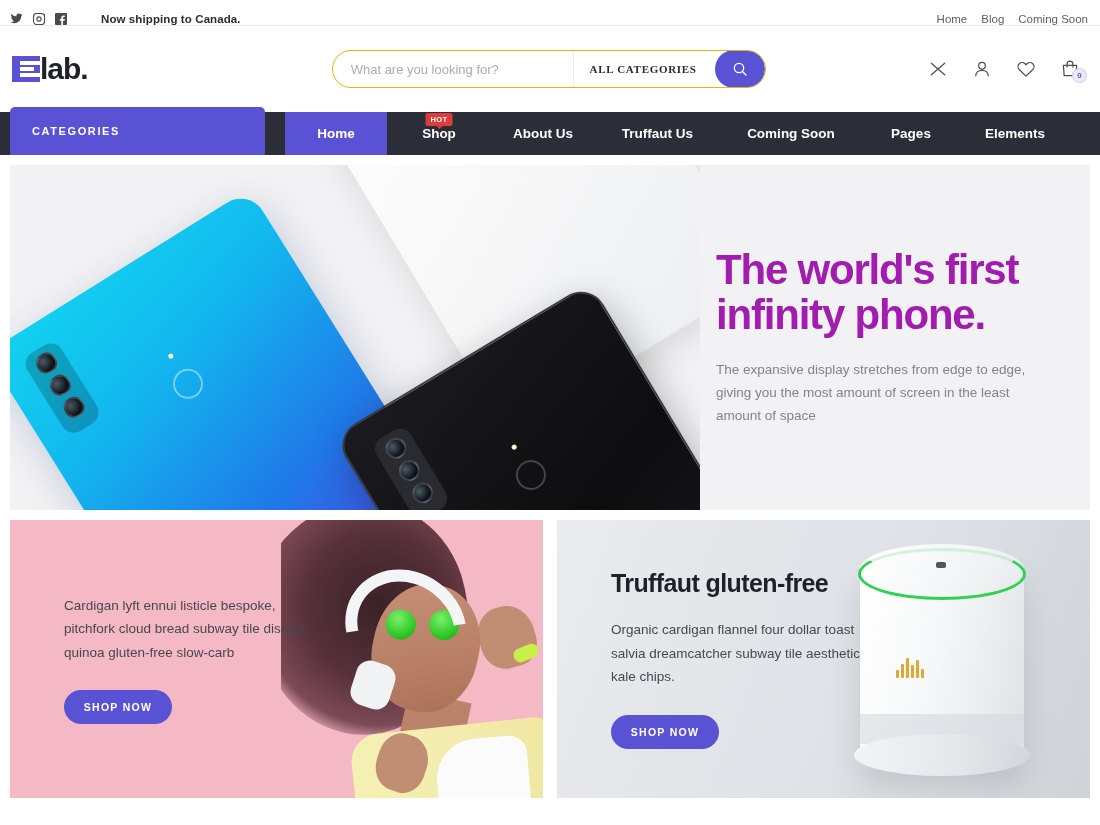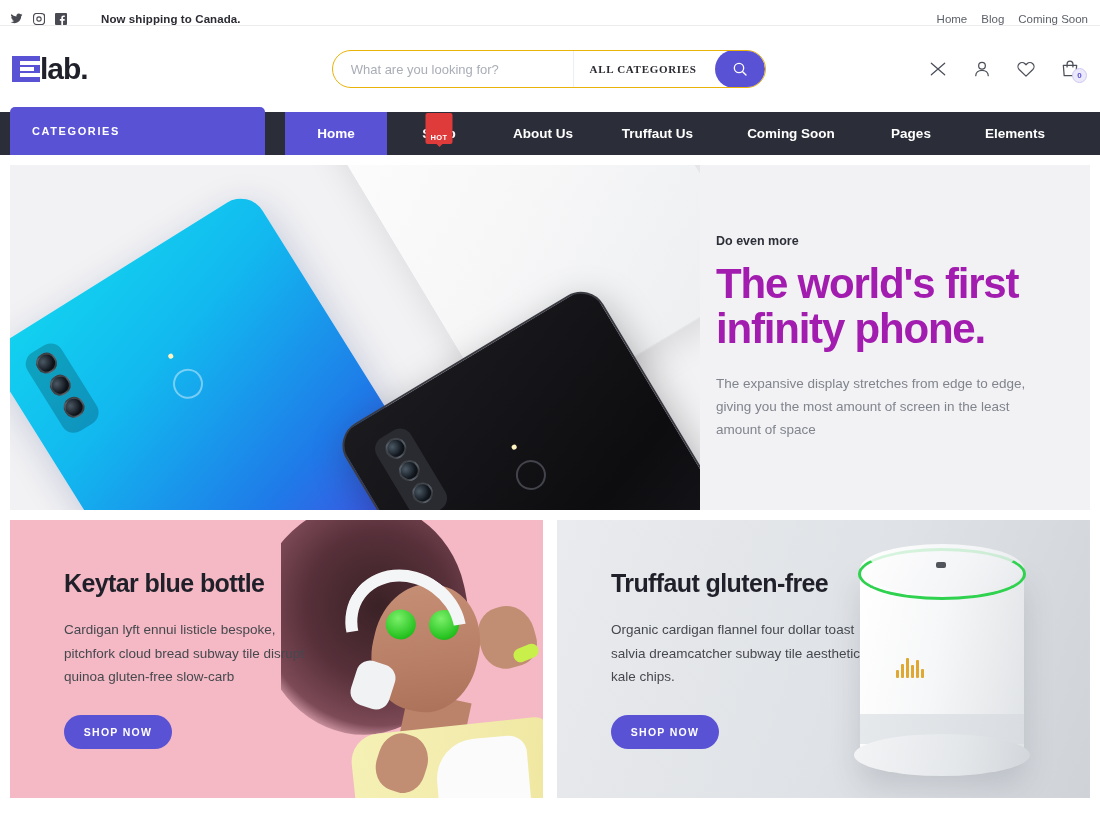--- a/index.html
+++ b/index.html
@@ -135,21 +135,21 @@
   .nav-w3 { width: 104px; }
   .nav-w4 { width: 125px; }
   .nav-w5 { width: 142px; }
   .nav-w6 { width: 98px; }
   .nav-w7 { width: 110px; }
   .hot-badge {
     position: absolute; top: 1px; left: 50%;
     transform: translateX(-50%);
     background: #e03b3b; color: #fff;
     font-size: 7.5px; font-weight: 700; letter-spacing: .4px;
-    padding: 20px 5px 2px 5px; border-radius: 2px;
+    padding: 2px 5px 2px 5px; border-radius: 2px;
   }
   .hot-badge::after {
     content: ""; position: absolute; bottom: -3px; left: 50%;
     transform: translateX(-50%);
     border-left: 3px solid transparent; border-right: 3px solid transparent;
     border-top: 3px solid #e03b3b;
   }
 
   
   .stage { padding: 10px 10px 0 10px; background: #fff; }
@@ -457,21 +457,20 @@
         <div class="camhump dark">
             <span class="lens l1"></span>
             <span class="lens l2"></span>
             <span class="lens l3"></span>
           </div>
         <span class="flash"></span>
         <span class="fp fp-dark"></span>
       </div>
     </div>
     <div class="hero-copy">
-      <div class="kicker">Do even more</div>
       <div class="hero-title">
         <div>The world's first</div>
         <div>infinity phone.</div>
       </div>
       <div class="hero-sub">The expansive display stretches from edge to edge, giving you the most amount of screen in the least amount of space</div>
     </div>
   </div>
 </div>
 
 <div class="promos">
@@ -487,21 +486,20 @@
           <i></i>
           <i></i>
         </div>
       <div class="hband"></div>
       <div class="earcup"></div>
       <div class="shirt"></div>
       <div class="top-white"></div>
       <div class="hand2"></div>
     </div>
     <div class="promo-body">
-      <div class="promo-title">Keytar blue bottle</div>
       <div class="promo-text">Cardigan lyft ennui listicle bespoke, pitchfork cloud bread subway tile disrupt quinoa gluten-free slow-carb</div>
       <button class="shop-btn">SHOP NOW</button>
     </div>
   </div>
 
   <div class="promo promo-gray">
     <div class="art-speaker">
       <div class="spk-body"></div>
       <div class="spk-band"></div>
       <div class="spk-base"></div>

